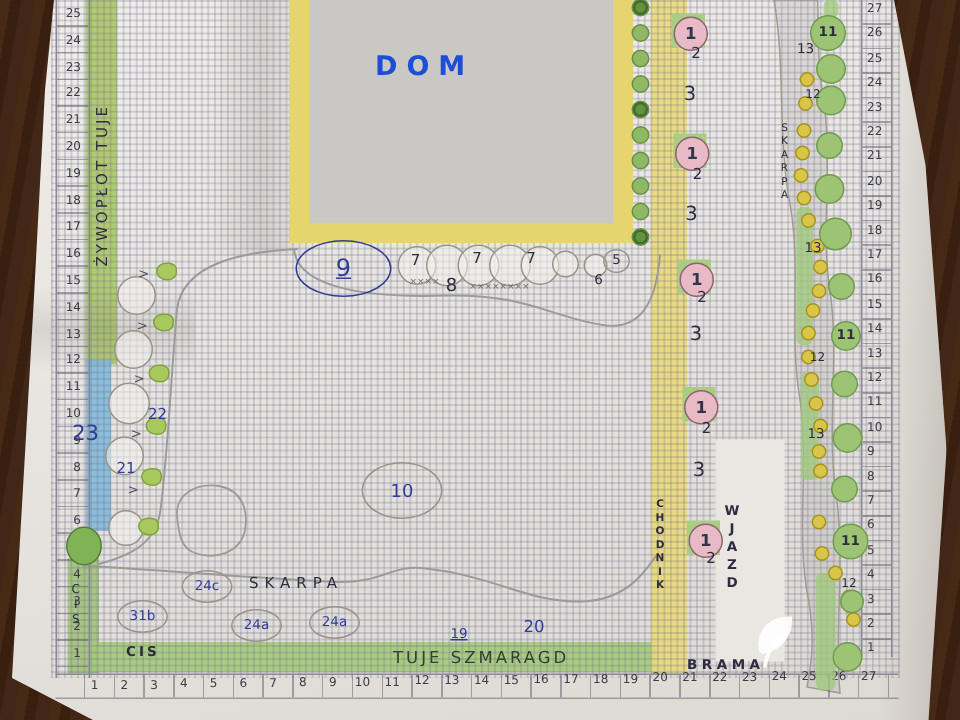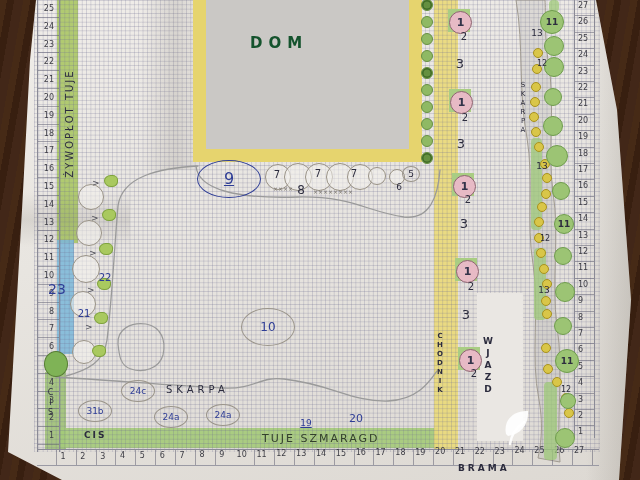--- a/index.html
+++ b/index.html
@@ -17,21 +17,21 @@
   .crease-v{left:140px;top:0;width:70px;height:170px;background:linear-gradient(90deg,transparent,rgba(115,110,102,.18),transparent);}
   .crease-h{left:0;top:192px;width:130px;height:55px;background:linear-gradient(180deg,transparent,rgba(115,110,102,.16),transparent);}
   .edge-r{left:586px;top:0;width:45px;height:480px;background:linear-gradient(90deg,transparent,rgba(130,124,115,.28));}
   .strip-hedge{left:57px;top:0;width:21px;height:243px;background:#a6c45c;opacity:.85;}
   .strip-blue{left:57px;top:240px;width:17px;height:114px;background:#7fb9d9;opacity:.9;}
   .strip-cis-v{left:45px;top:372px;width:21px;height:77px;background:#9cc171;opacity:.85;}
   .strip-bottom{left:59px;top:428px;width:379px;height:20px;background:#a4ca78;opacity:.9;}
   .bush-big{left:44px;top:351px;width:22px;height:24px;border-radius:50%;background:#7fb356;border:1.5px solid #567d34;}
   .strip-chodnik{left:434px;top:0;width:24px;height:449px;background:#ead978;opacity:.9;}
   .house{left:193px;top:-16px;width:203px;height:165px;border:13px solid #e6d46e;border-top:0;background:#cac8c5;}
-  .house-label{position:absolute;left:44px;top:50px;font-size:15px;font-weight:bold;letter-spacing:6px;color:#14532d;}
+  .house-label{position:absolute;left:44px;top:50px;font-size:18px;font-weight:bold;letter-spacing:6px;color:#1d4ed8;}
   .wjazd-patch{left:477px;top:293px;width:46px;height:148px;background:#eae7e3;}
   .rul-l{left:37px;top:0;width:21px;height:452px;border-left:1px solid #8a8a96;border-right:1px solid #8a8a96;
     background:repeating-linear-gradient(to bottom,transparent 0 16.8px,rgba(90,90,110,.5) 16.8px 17.8px);}
   .rul-r{left:574px;top:0;width:19px;height:438px;border-left:1px solid #8a8a96;border-right:1px solid #8a8a96;
     background:repeating-linear-gradient(to bottom,transparent 0 15.4px,rgba(90,90,110,.5) 15.4px 16.4px);}
   .rul-b{left:37px;top:449px;width:562px;height:15px;border-top:1px solid #8a8a96;border-bottom:1px solid #9a9aa4;
     background:repeating-linear-gradient(to right,transparent 0 18.85px,rgba(90,90,110,.5) 18.85px 19.85px);}
   #plan{position:absolute;inset:0;}
   .num{position:absolute;font-size:8px;color:#3c3c44;}
   .pcircle{position:absolute;border:1.2px solid #999286;border-radius:50%;background:rgba(244,242,238,.55);}
@@ -294,20 +294,20 @@
 
     <div class="label bush-big abs" style="border-radius:50%;"></div>
     <div class="label" style="left:166px;top:384px;font-size:10px;letter-spacing:4px;">SKARPA</div>
     <div class="label" style="left:84px;top:430px;font-size:9px;font-weight:bold;letter-spacing:2px;">CIS</div>
     <div class="label" style="left:262px;top:432px;font-size:11px;letter-spacing:2px;color:#33402c;">TUJE  SZMARAGD</div>
     <div class="label rot90" style="left:-16px;top:118px;width:170px;text-align:center;font-size:10px;letter-spacing:2px;">ŻYWOPŁOT  TUJE</div>
     <div class="label vtext" style="left:46px;top:388px;font-size:8px;letter-spacing:1px;">CIS</div>
     <div class="label vtext" style="left:436px;top:332px;font-size:7px;font-weight:bold;letter-spacing:1px;">CHODNIK</div>
     <div class="label vtext" style="left:483px;top:336px;font-size:9px;font-weight:bold;letter-spacing:2px;">WJAZD</div>
     <div class="label vtext" style="left:519px;top:81px;font-size:7px;letter-spacing:1px;">SKARPA</div>
-    <div class="label" style="left:458px;top:439px;font-size:9px;font-weight:bold;letter-spacing:3px;margin-top:24px;">BRAMA</div>
+    <div class="label" style="left:458px;top:439px;font-size:9px;font-weight:bold;letter-spacing:3px;">BRAMA</div>
   </div>
 
   <svg id="leaf" width="36" height="38" viewBox="0 0 36 38">
     <path d="M8 26 C5 12 16 2 30 3 C31 16 23 26 10 28 Z" fill="rgba(255,255,255,0.9)"></path>
     <path d="M12 36 C13 28 18 20 26 14" stroke="rgba(255,255,255,0.9)" stroke-width="2.4" fill="none" stroke-linecap="round"></path>
   </svg>
 </div>
 
 </body></html>

